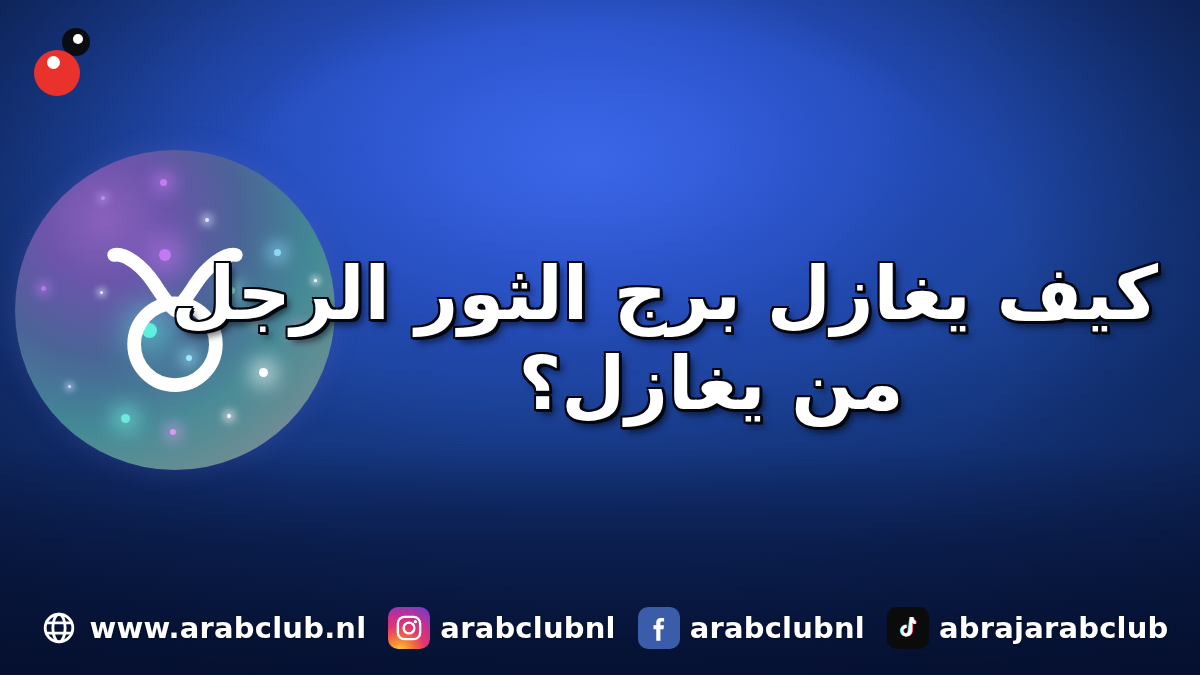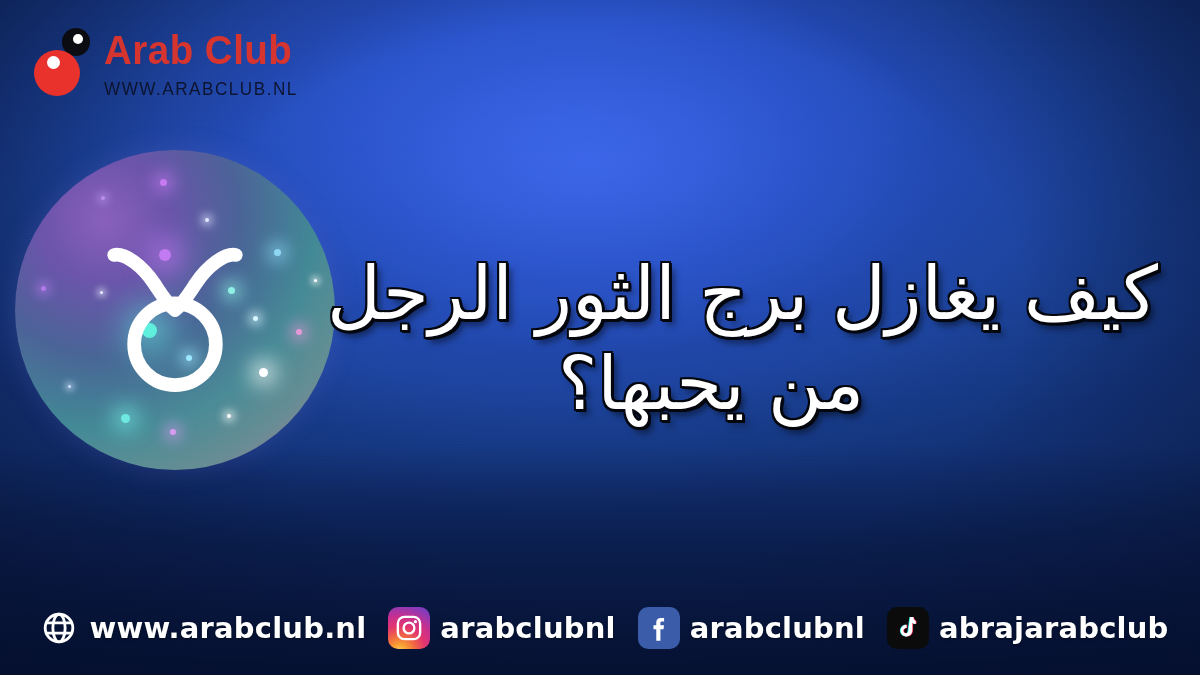--- a/index.html
+++ b/index.html
@@ -171,21 +171,21 @@
   .headline {
     position: absolute;
     right: 38px;
     top: 248px;
     width: 840px;
     text-align: center;
     direction: rtl;
   }
   .headline-line {
     color: #ffffff;
-    font-weight: 400;
+    font-weight: 700;
     font-size: 74px;
     line-height: 1.22;
     font-family: "DejaVu Sans", "Liberation Sans", sans-serif;
     text-shadow:
       2px 2px 0 #05070f, -2px 2px 0 #05070f, 2px -2px 0 #05070f, -2px -2px 0 #05070f,
       3px 3px 0 #05070f, 0 3px 0 #05070f, 3px 0 0 #05070f,
       5px 6px 7px rgba(0,0,0,0.55);
     white-space: nowrap;
   }
   .headline-line-1 { text-align: right; padding-right: 4px; }
@@ -246,24 +246,20 @@
   <div class="bg-base"></div>
   <div class="bg-glow"></div>
   <div class="bg-vignette"></div>
   <div class="bg-bottomfade"></div>
   <div class="bg-noise"></div>
 
   <div class="brand">
     <div class="brand-mark">
       <div class="dot-black"></div>
       <div class="dot-red"></div>
-    </div>
-    <div class="brand-text">
-      <div class="brand-title">Arab Club</div>
-      <div class="brand-url">WWW.ARABCLUB.NL</div>
     </div>
   </div>
 
   <div class="zodiac">
       <div class="zodiac-star" style="left: 298.5px; top: 128.5px; width: 3px; height: 3px; background: rgb(255, 255, 255); box-shadow: rgb(255, 255, 255) 0px 0px 7.2px 2.1px;"></div>
       <div class="zodiac-star" style="left: 52.5px; top: 234.5px; width: 3px; height: 3px; background: rgb(207, 224, 255); box-shadow: rgb(207, 224, 255) 0px 0px 7.2px 2.1px;"></div>
       <div class="zodiac-star" style="left: 212px; top: 264px; width: 4px; height: 4px; background: rgb(255, 255, 255); box-shadow: rgb(255, 255, 255) 0px 0px 9.6px 2.8px;"></div>
       <div class="zodiac-star" style="left: 155px; top: 279px; width: 6px; height: 6px; background: rgb(215, 155, 240); box-shadow: rgb(215, 155, 240) 0px 0px 14.4px 4.2px;"></div>
       <div class="zodiac-star" style="left: 105.5px; top: 263.5px; width: 9px; height: 9px; background: rgb(111, 232, 223); box-shadow: rgb(111, 232, 223) 0px 0px 21.6px 6.3px;"></div>
       <div class="zodiac-star" style="left: 243.5px; top: 217.5px; width: 9px; height: 9px; background: rgb(255, 255, 255); box-shadow: rgb(255, 255, 255) 0px 0px 21.6px 6.3px;"></div>
@@ -284,21 +280,21 @@
         <g fill="none" stroke="#ffffff" stroke-width="7.2" stroke-linecap="round" stroke-linejoin="round">
           <path d="M18 21 C 24 20, 33 27, 39 36 C 43 42, 46 47, 50 50 C 54 47, 57 42, 61 36 C 67 27, 76 20, 82 21"></path>
           <circle cx="50" cy="68" r="21.5"></circle>
         </g>
       </svg>
     </div>
   </div>
 
   <div class="headline">
     <div class="headline-line headline-line-1">كيف يغازل برج الثور الرجل</div>
-    <div class="headline-line headline-line-2">من يحبها؟</div>
+    <div class="headline-line headline-line-2">من يغازل؟</div>
   </div>
 
   <div class="social-bar">
 
     <div class="social-item">
       <span class="icon-globe">
         <svg viewBox="0 0 24 24" width="36" height="36" aria-hidden="true">
           <g fill="none" stroke="#ffffff" stroke-width="1.9">
             <circle cx="12" cy="12" r="9.2"></circle>
             <ellipse cx="12" cy="12" rx="4.1" ry="9.2"></ellipse>

